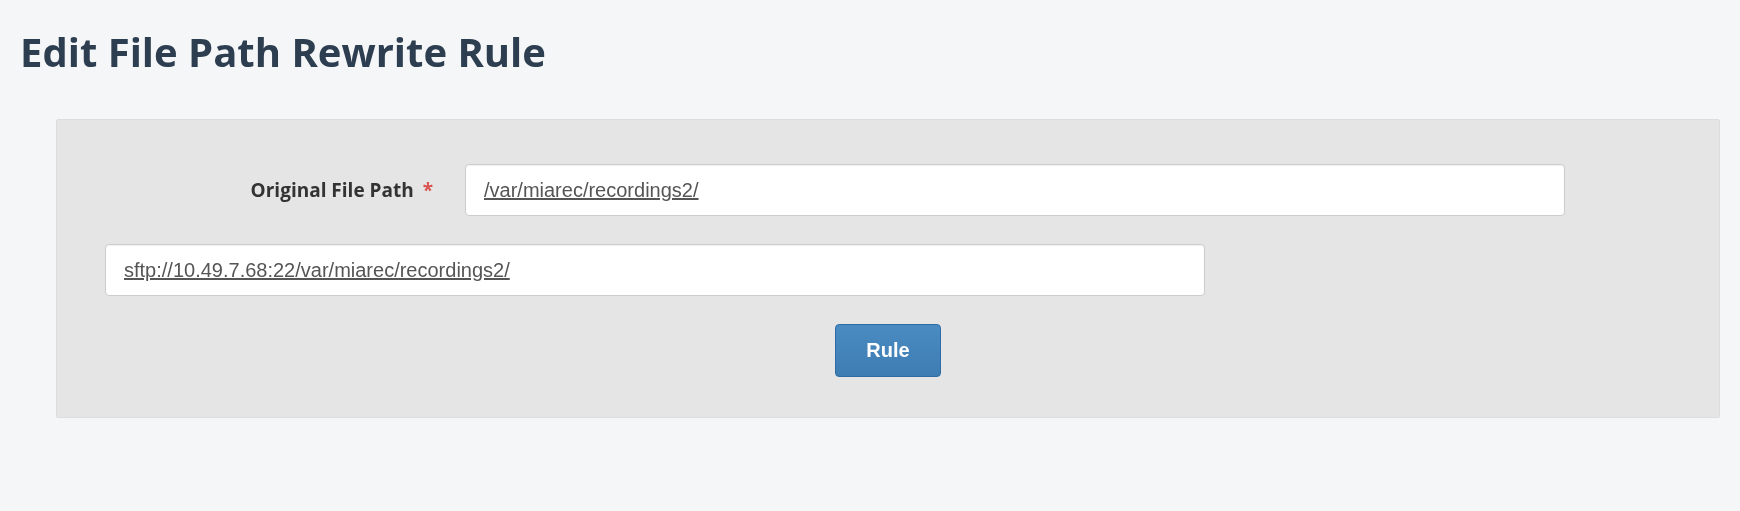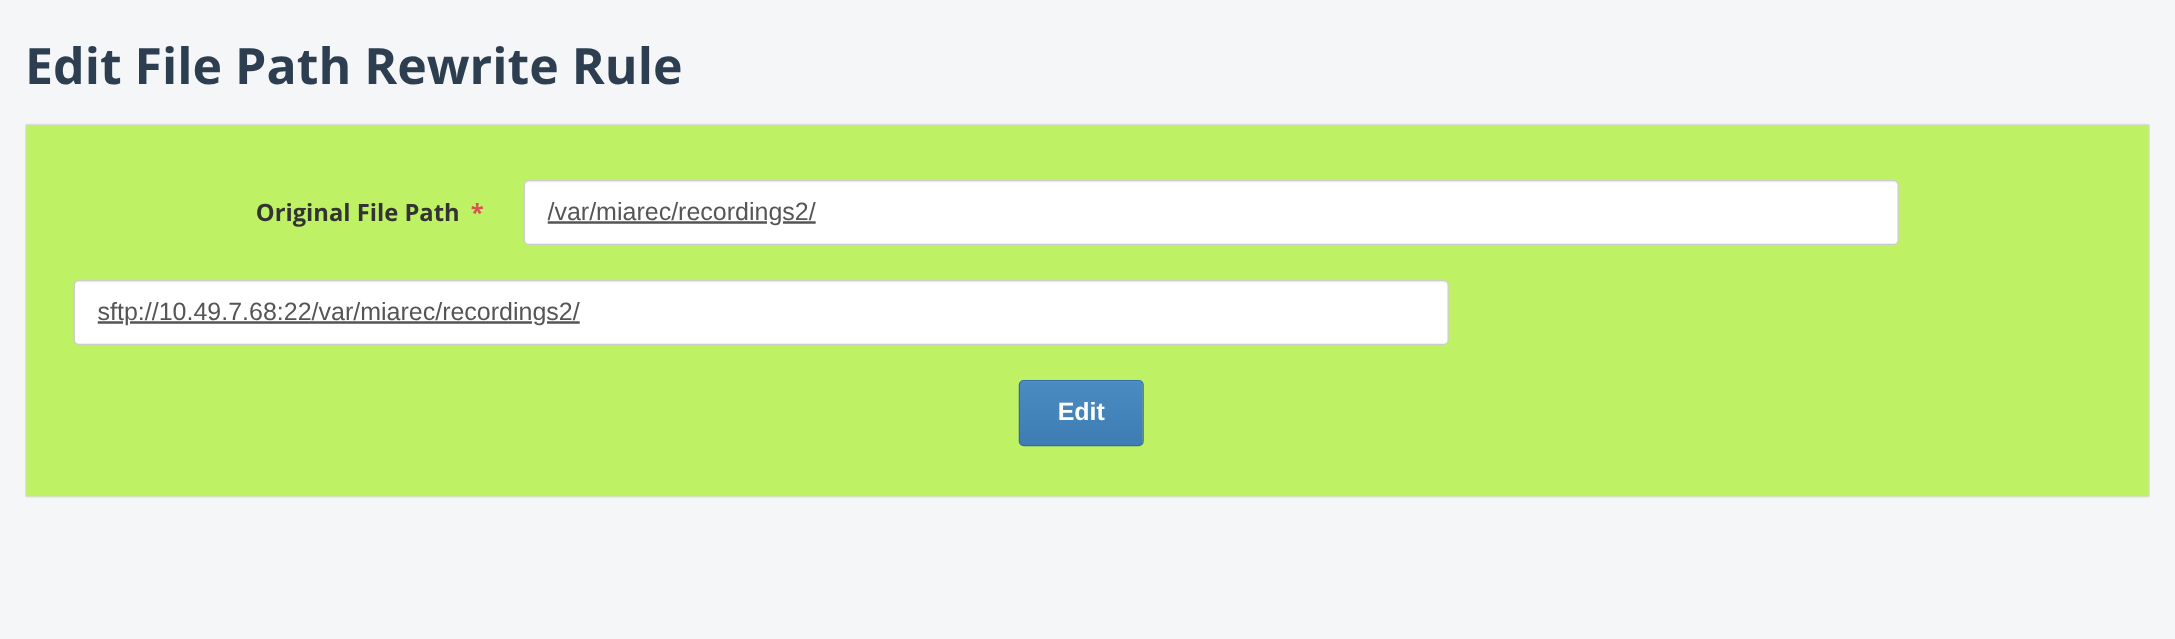--- a/index.html
+++ b/index.html
@@ -13,28 +13,29 @@
       color: #2c3e50;
       padding: 0;
     }
     .container {
       padding: 20px 20px 20px 20px;
     }
     h1.page-title {
       font-size: 40px;
       font-weight: 700;
       color: #2c3e50;
-      margin-bottom: 20px;
+      margin-bottom: 40px;
       margin-top: 4px;
     }
     .panel {
-      background: #bef264;
+      background: #e5e5e5;
       border: 1px solid #dddddd;
       border-radius: 2px;
-      padding: 44px 48px 40px 38px;
+      padding: 44px 48px 40px 48px;
+      margin-left: 36px;
     }
     .form-row {
       display: flex;
       align-items: center;
       margin-bottom: 28px;
     }
     .form-label {
       width: 360px;
       text-align: right;
       font-size: 19px;
@@ -93,17 +94,17 @@
         <span class="required">*</span>
       </label>
       <input type="text" class="form-input" value="/var/miarec/recordings2/" style="">
     </div>
 
     <div class="form-row">
       <input type="text" class="form-input" value="sftp://10.49.7.68:22/var/miarec/recordings2/" style="">
     </div>
 
     <div class="button-row">
-      <button class="btn-save">Edit</button>
+      <button class="btn-save">Rule</button>
     </div>
 
   </div>
 </div>
 
 </body></html>

